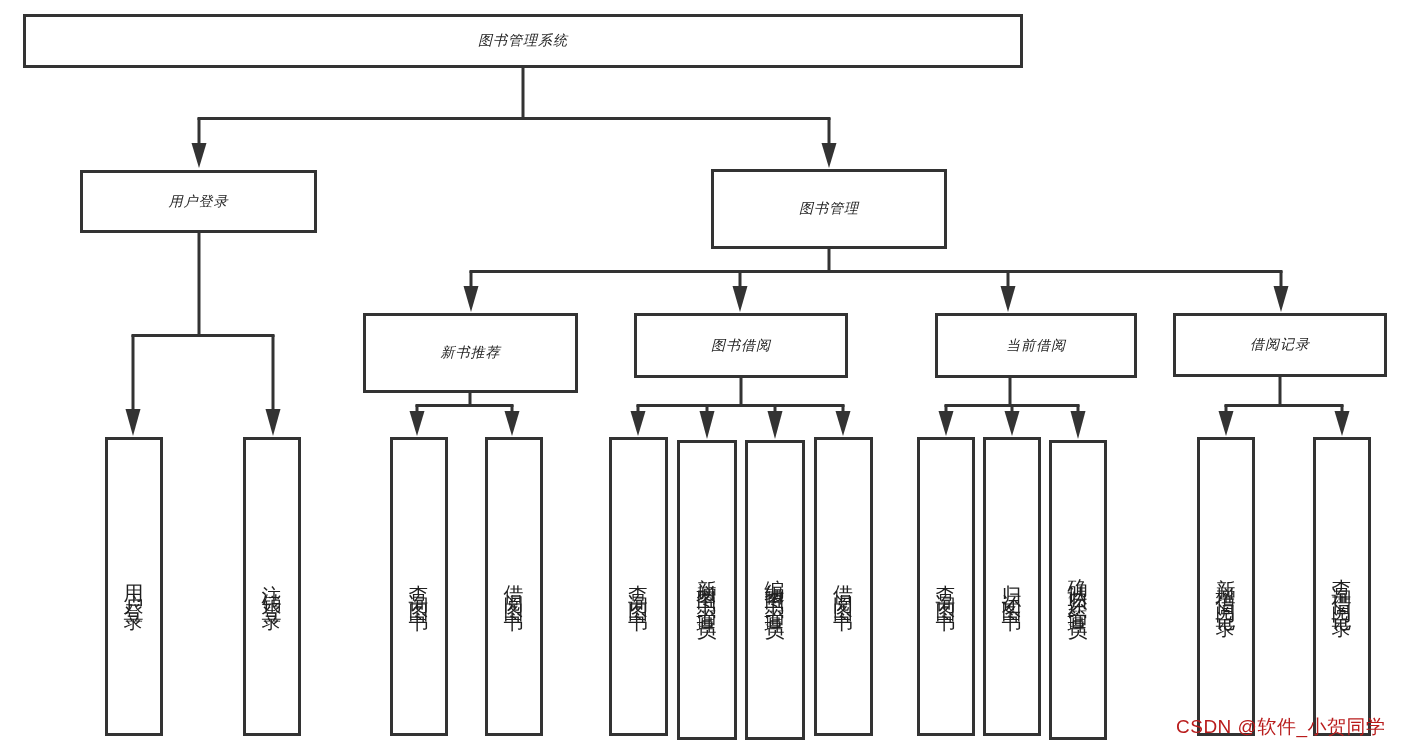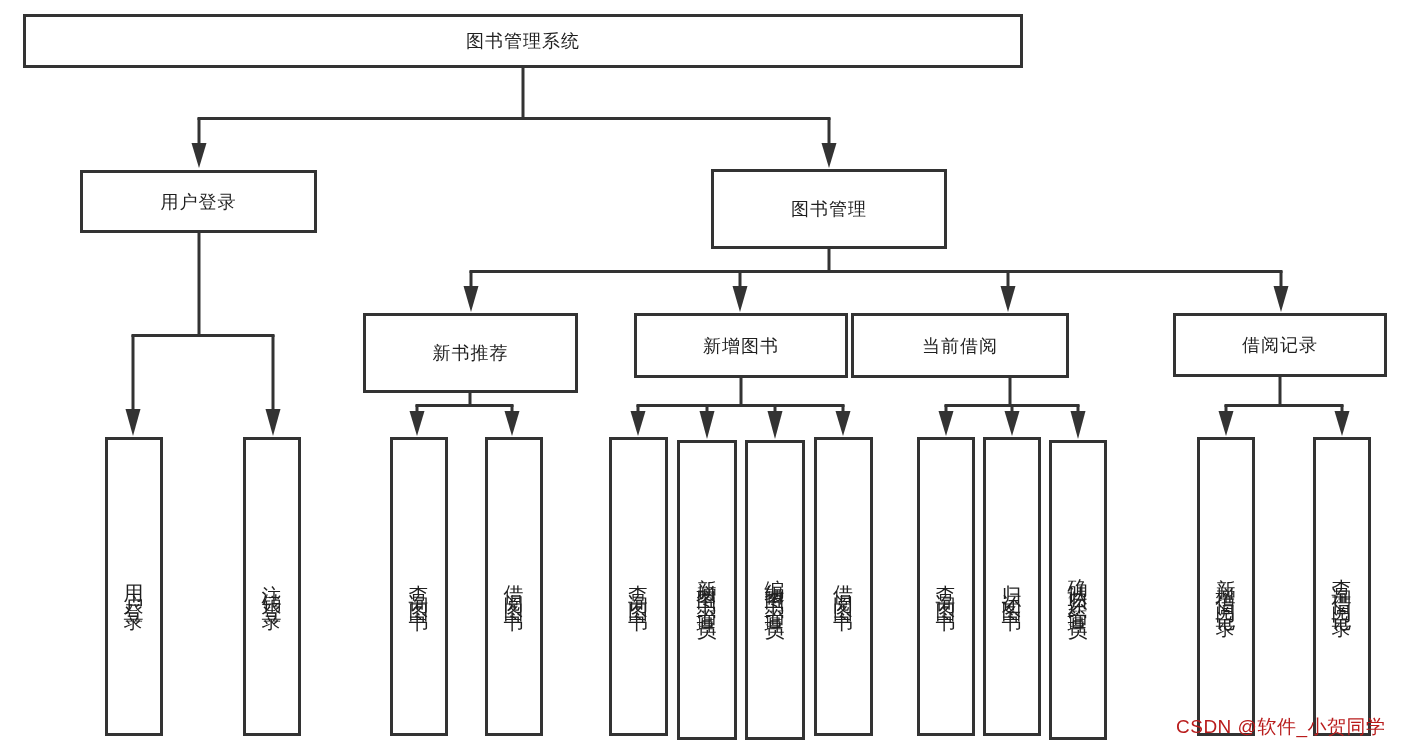--- a/index.html
+++ b/index.html
@@ -15,21 +15,21 @@
   .wires path{stroke:#333333;stroke-width:3;fill:none;}
   .wires polygon{fill:#333333;stroke:none;}
   .box{
     position:absolute;z-index:2;
     box-sizing:border-box;
     background:#ffffff;
     border:3px solid #333333;
     display:flex;align-items:center;justify-content:center;
     text-align:center;
   }
-  .box.h{font-size:18px;letter-spacing:1px;white-space:nowrap;}
+  .box.h{font-size:14px;letter-spacing:1px;white-space:nowrap;font-style:italic;}
   .box.v{
     writing-mode:vertical-rl;
     text-orientation:mixed;
     font-size:20px;
     letter-spacing:9px;
     line-height:1;
   }
   .watermark{
     position:absolute;z-index:5;
     left:1176px;top:714px;
@@ -105,22 +105,22 @@
     <path d="M1342 405 V412"></path>
       <polygon points="1334.5,411 1349.5,411 1342,436"></polygon>
   </svg>
 
   <div class="box h" style="left:23px;top:14px;width:1000px;height:54px">图书管理系统</div>
 
   <div class="box h" style="left:80px;top:170px;width:237px;height:63px">用户登录</div>
   <div class="box h" style="left:711px;top:169px;width:236px;height:80px">图书管理</div>
 
   <div class="box h" style="left:363px;top:313px;width:215px;height:80px">新书推荐</div>
-  <div class="box h" style="left:634px;top:313px;width:214px;height:65px">新增图书</div>
-  <div class="box h" style="left:851px;top:313px;width:218px;height:65px">当前借阅</div>
+  <div class="box h" style="left:634px;top:313px;width:214px;height:65px">图书借阅</div>
+  <div class="box h" style="left:935px;top:313px;width:202px;height:65px">当前借阅</div>
   <div class="box h" style="left:1173px;top:313px;width:214px;height:64px">借阅记录</div>
 
   <div class="box v" style="left:105px;top:437px;width:58px;height:299px">用户登录</div>
   <div class="box v" style="left:243px;top:437px;width:58px;height:299px">注销登录</div>
 
   <div class="box v" style="left:390px;top:437px;width:58px;height:299px">查询图书</div>
   <div class="box v" style="left:485px;top:437px;width:58px;height:299px">借阅图书</div>
 
   <div class="box v" style="left:609px;top:437px;width:59px;height:299px">查询图书</div>
   <div class="box v" style="left:677px;top:440px;width:60px;height:300px;letter-spacing:6px">新增图书（管理员）</div>

